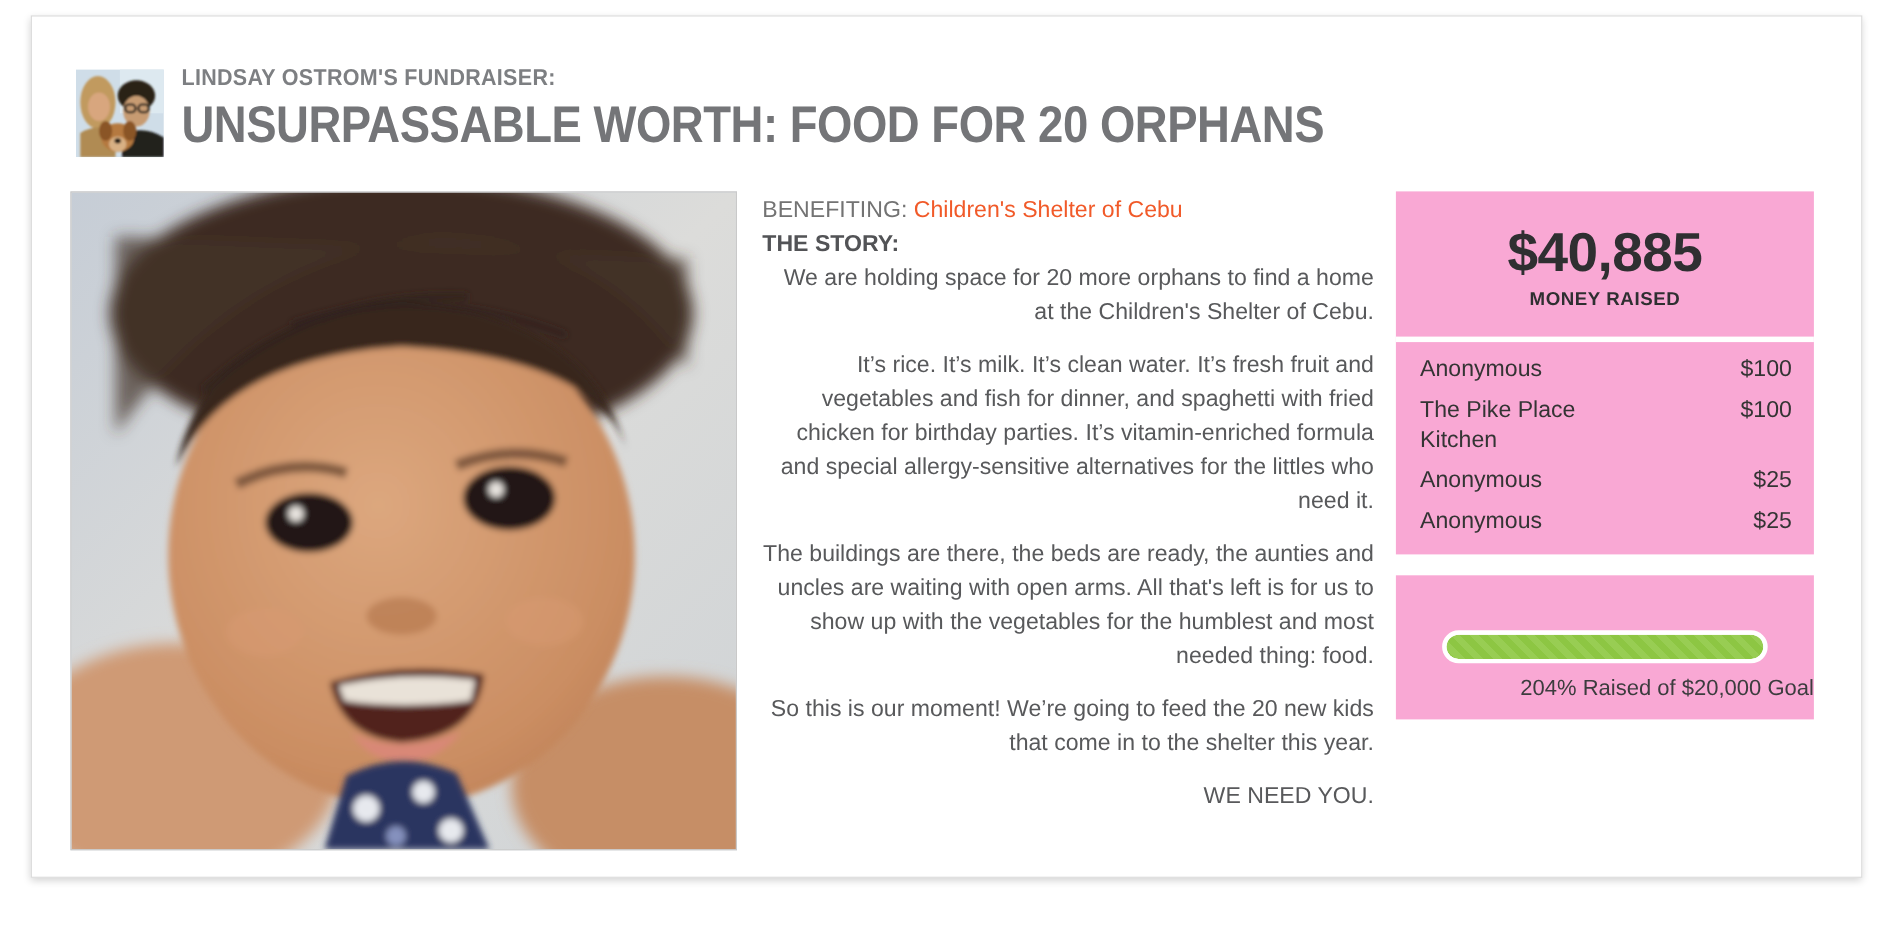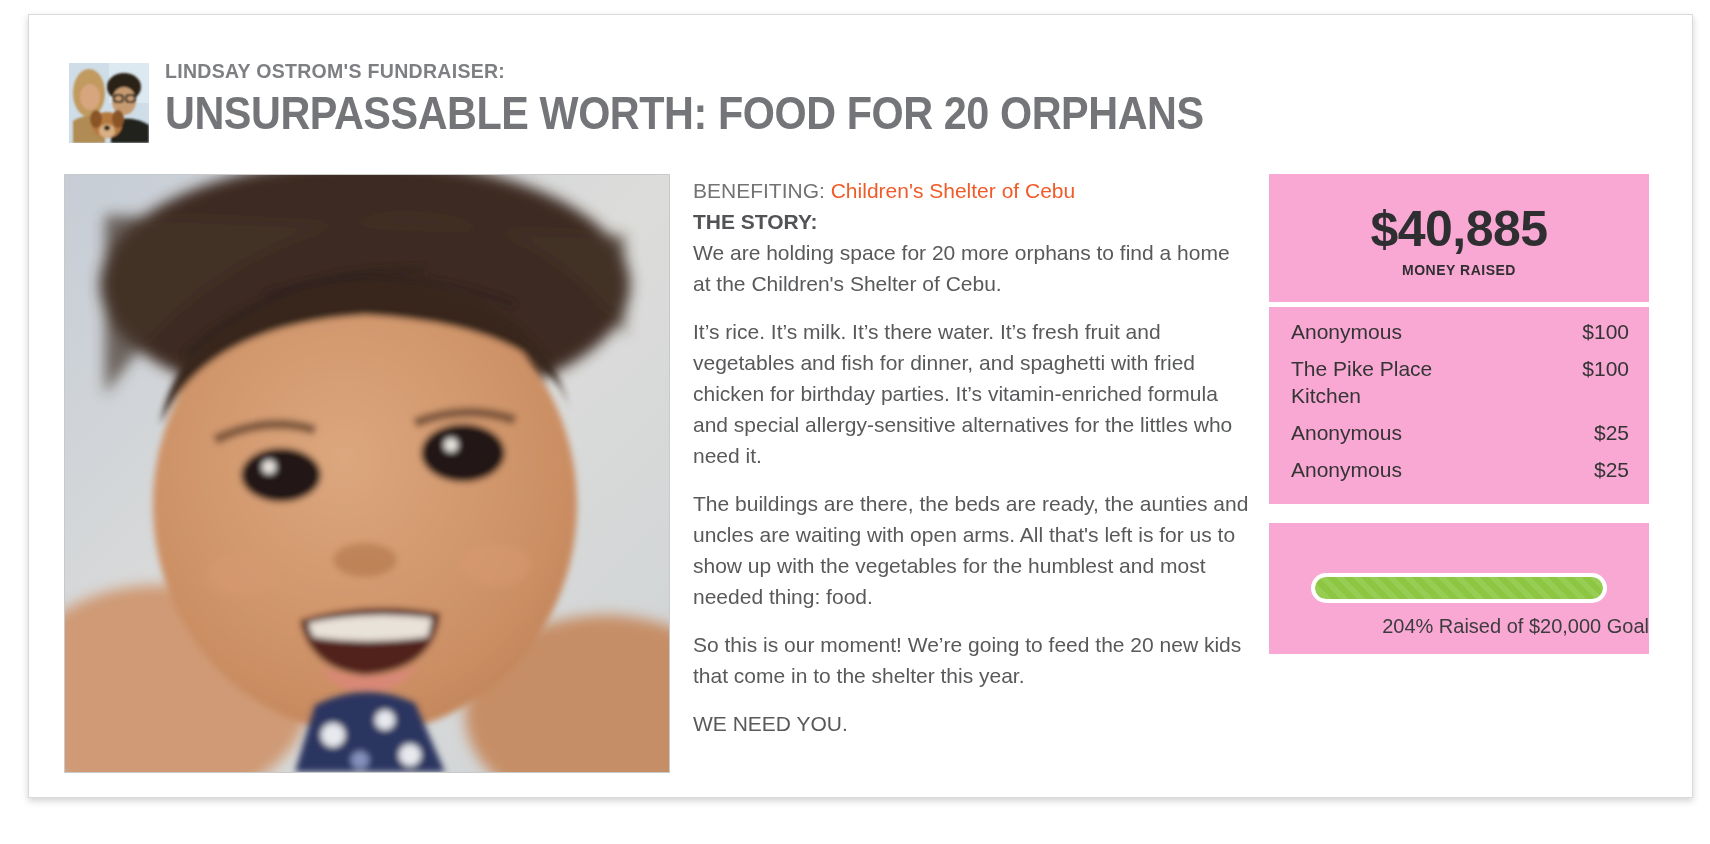--- a/index.html
+++ b/index.html
@@ -21,29 +21,29 @@
   
   .photo{position:absolute;left:35px;top:159px;width:604px;height:597px;border:1px solid #c9c9c9;
     background:#d7dadd;overflow:hidden;}
 
   
   .story{position:absolute;left:664px;top:160px;width:556px;color:#58595b;font-size:21px;line-height:31px;}
   .benefiting{margin:0 0 0 0;}
   .benefiting .lbl{color:#737373;}
   .benefiting a{color:#f15a29;text-decoration:none;}
   .story-label{font-weight:bold;color:#525356;}
-  .story p{margin:0 0 17px 0;}
+  .story p{margin:0 0 17px 0;text-align:right;}
   .story p.first{margin-top:0;}
 
   
   .panel{position:absolute;left:1240px;width:380px;background:#f9a8d4;}
   .panel.raised{top:159px;height:330px;}
   .panel.goal{top:508px;height:131px;}
   .amount-big{margin-top:26px;text-align:center;font-size:50px;font-weight:bold;color:#2f2f31;letter-spacing:-.5px;}
-  .money-raised{margin-top:4px;text-align:center;font-size:14px;font-weight:bold;color:#2f2f31;letter-spacing:.5px;}
+  .money-raised{margin-top:4px;text-align:center;font-size:17px;font-weight:bold;color:#2f2f31;letter-spacing:.5px;}
   .divider{margin-top:24px;height:5px;background:#ffffff;}
   .donors{padding:6px 20px 0 22px;}
   .donor-row{display:flex;justify-content:space-between;align-items:flex-start;padding:5px 0;}
   .donor-name{font-size:21px;color:#343434;max-width:205px;line-height:27px;}
   .donor-amount{font-size:21px;color:#343434;line-height:27px;}
 
   .bar-wrap{margin:50px auto 0 auto;width:288px;height:22px;border:4px solid #ffffff;border-radius:999px;
     background:#ffffff;overflow:hidden;}
   .bar-fill{height:100%;width:100%;border-radius:999px;
     background:repeating-linear-gradient(45deg,#8dc643 0 6px,#98cd53 6px 12px);}
@@ -143,21 +143,21 @@
   </div>
 
   <div class="story">
     <div class="benefiting">
       <span class="lbl">BENEFITING:</span>
       <span> </span>
       <a href="#">Children's Shelter of Cebu</a>
     </div>
     <div class="story-label">THE STORY:</div>
     <p class="first">We are holding space for 20 more orphans to find a home at the Children's Shelter of Cebu.</p>
-    <p>It’s rice. It’s milk. It’s there water. It’s fresh fruit and vegetables and fish for dinner, and spaghetti with fried chicken for birthday parties. It’s vitamin-enriched formula and special allergy-sensitive alternatives for the littles who need it.</p>
+    <p>It’s rice. It’s milk. It’s clean water. It’s fresh fruit and vegetables and fish for dinner, and spaghetti with fried chicken for birthday parties. It’s vitamin-enriched formula and special allergy-sensitive alternatives for the littles who need it.</p>
     <p>The buildings are there, the beds are ready, the aunties and uncles are waiting with open arms. All that's left is for us to show up with the vegetables for the humblest and most needed thing: food.</p>
     <p>So this is our moment! We’re going to feed the 20 new kids that come in to the shelter this year.</p>
     <p>WE NEED YOU.</p>
   </div>
 
   <div class="panel raised">
     <div class="amount-big">$40,885</div>
     <div class="money-raised">MONEY RAISED</div>
     <div class="divider"></div>
     <div class="donors">

